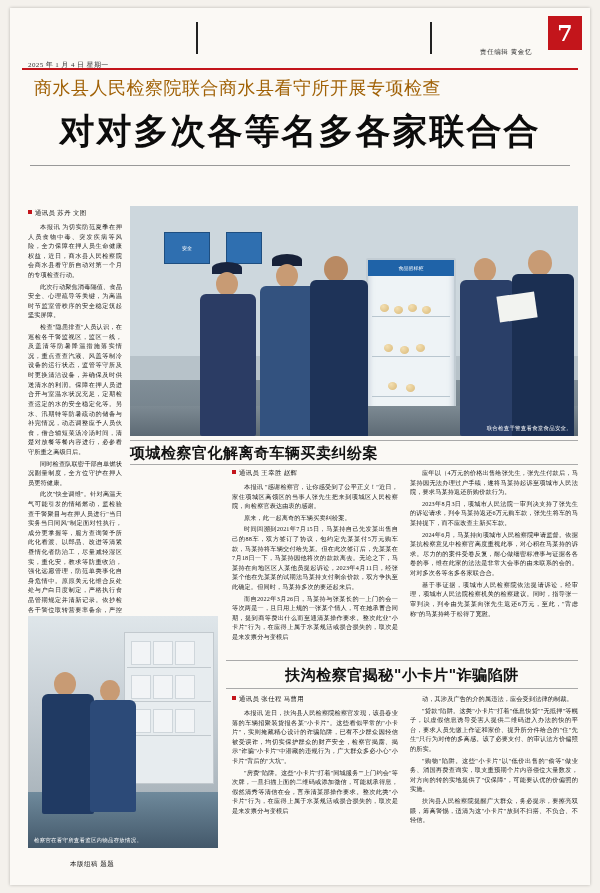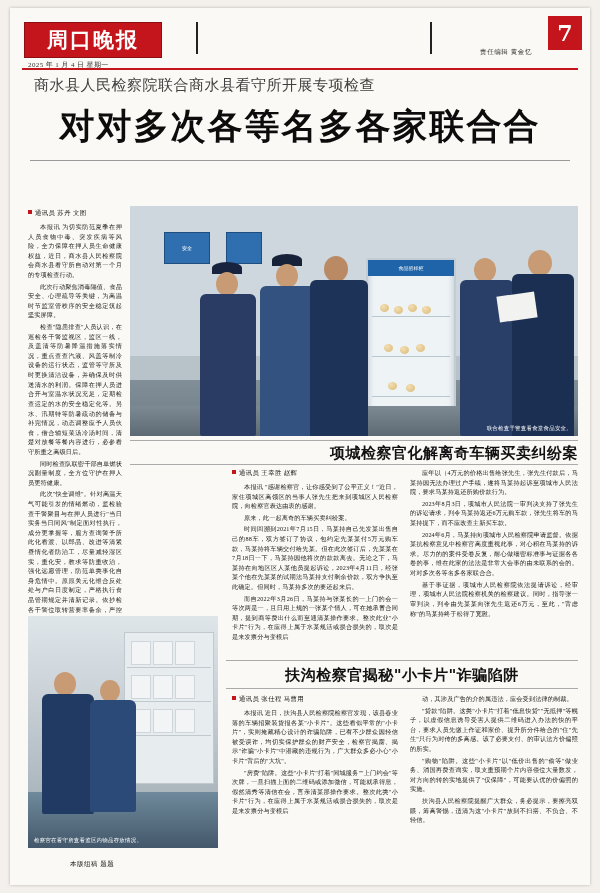--- a/index.html
+++ b/index.html
@@ -100,22 +100,22 @@
     background: #c3151b;
   }
 
   
   .hl-wrap {
     position: absolute;
     left: 12px; top: 68px;
     width: 556px;
   }
   .hl-shoulder {
-    font-size: 15px;
-    color: #404040;
+    font-size: 18px;
+    color: #a16207;
     letter-spacing: 0.5px;
     padding-left: 12px;
   }
   .hl-main {
     margin-top: 8px;
     font-size: 35px;
     font-weight: bold;
     color: #0c0c0c;
     letter-spacing: 2px;
     text-align: center;
@@ -180,21 +180,21 @@
 
   
   .subhead {
     position: absolute;
     font-size: 15px;
     font-weight: bold;
     color: #111;
     letter-spacing: 0.5px;
     font-family: "DejaVu Serif", serif;
   }
-  #sub1 { left: 120px; top: 436px; width: 448px; text-align: right; }
+  #sub1 { left: 120px; top: 436px; width: 448px; text-align: left; }
   #sub2 { left: 216px; top: 658px; width: 352px; text-align: center; }
 
   .divider {
     position: absolute;
     background: #aaa;
     height: 1px;
   }
 
   #col-mid1 { left: 222px; top: 460px; width: 166px; }
   #col-mid2 { left: 400px; top: 460px; width: 168px; }
@@ -276,21 +276,20 @@
     position:absolute; background:#f2f4f6; border:1px solid #cfd6db;
   }
 </style>
 </head>
 <body>
 
 <div class="page">
   <div class="paper-inner">
 
     <div class="masthead">
-      <div class="logo-box">周口晚报</div>
       <div class="logo-date">2025 年 1 月 4 日  星期一</div>
       <div class="mast-rule-l"></div>
       <div class="mast-rule-r"></div>
       <div class="mast-credit">责任编辑  黄金忆</div>
       <div class="page-num">7</div>
       <div class="mast-bottom-rule"></div>
     </div>
 
     <div class="hl-wrap">
       <div class="hl-shoulder">商水县人民检察院联合商水县看守所开展专项检查</div>

